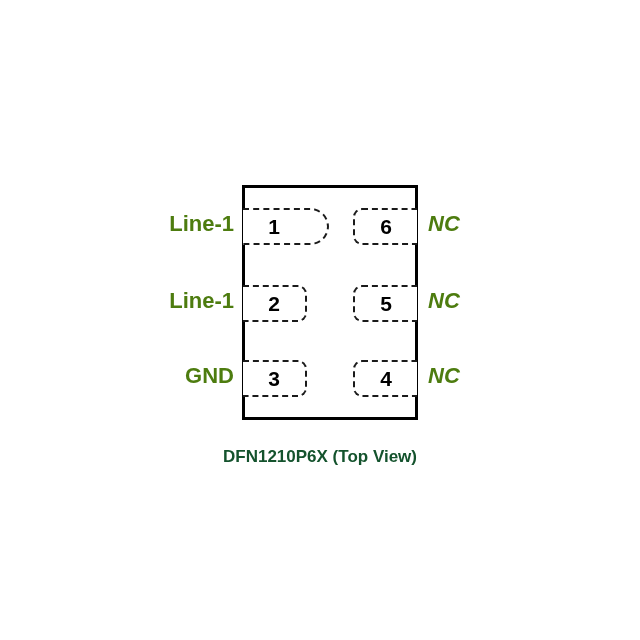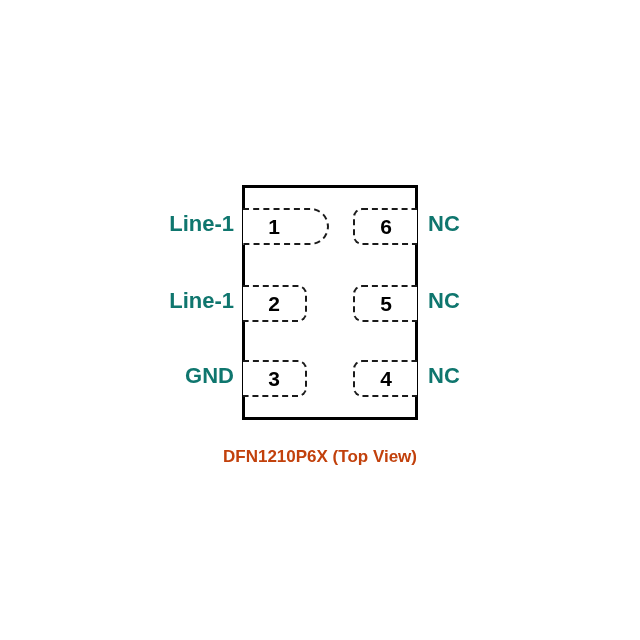--- a/index.html
+++ b/index.html
@@ -81,21 +81,21 @@
   .row-1 { top: 20px; }
   .row-2 { top: 97px; }
   .row-3 { top: 172px; }
 
   
   .sig-label {
     position: absolute;
     font-size: 22px;
     font-weight: bold;
     line-height: 1;
-    color: #0f766e;
+    color: #4d7c0f;
     white-space: nowrap;
   }
 
   .labels-left {
     position: absolute;
     left: 0;
     top: 185px;
     width: 234px;            
     height: 235px;
   }
@@ -106,35 +106,36 @@
     width: 200px;
     height: 235px;
   }
   .labels-left .sig-label {
     right: 0;
     text-align: right;
   }
   .labels-right .sig-label {
     left: 0;
     text-align: left;
+    font-style: italic;
   }
   .lbl-row-1 { top: 28px; }
   .lbl-row-2 { top: 105px; }
   .lbl-row-3 { top: 180px; }
 
   
   .caption {
     position: absolute;
     left: 0;
     top: 447px;
     width: 640px;
     text-align: center;
     font-size: 17px;
     font-weight: bold;
-    color: #c2410c;
+    color: #14532d;
     letter-spacing: 0px;
   }
 </style>
 </head>
 <body>
 
 <div id="diagram-root">
 
   <div class="labels-left">
     <div class="sig-label lbl-row-1">Line-1</div>

